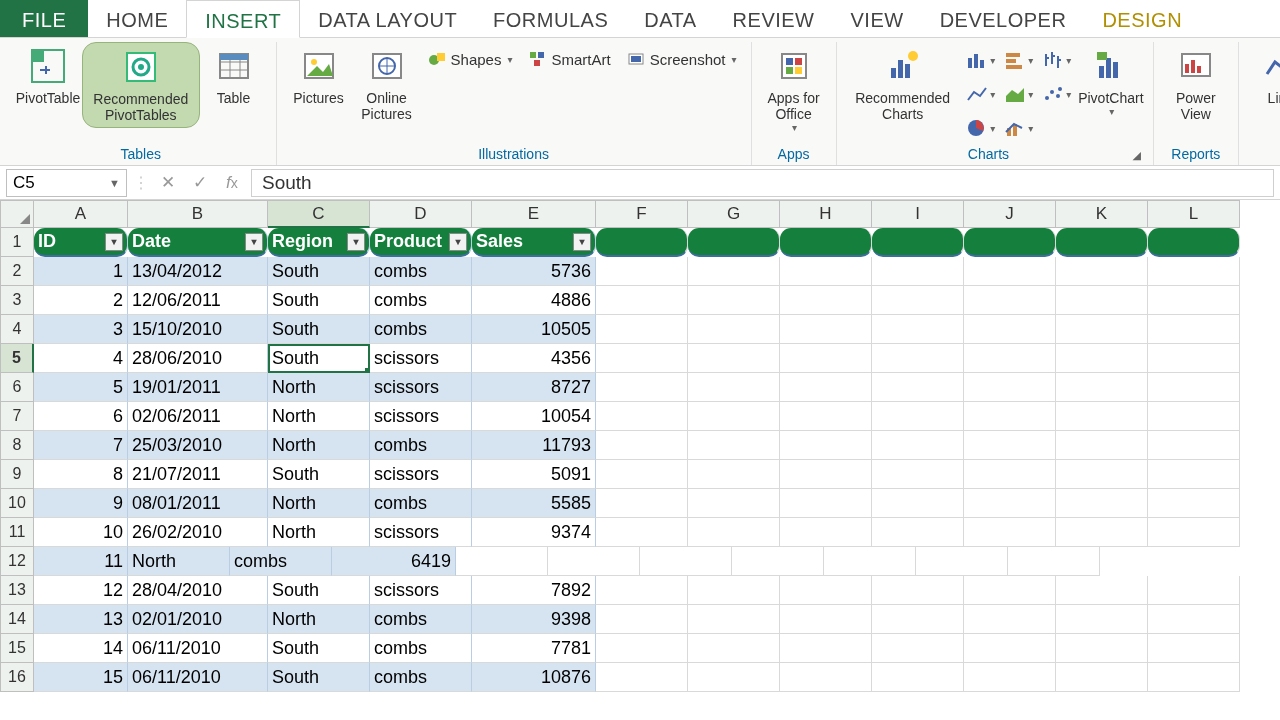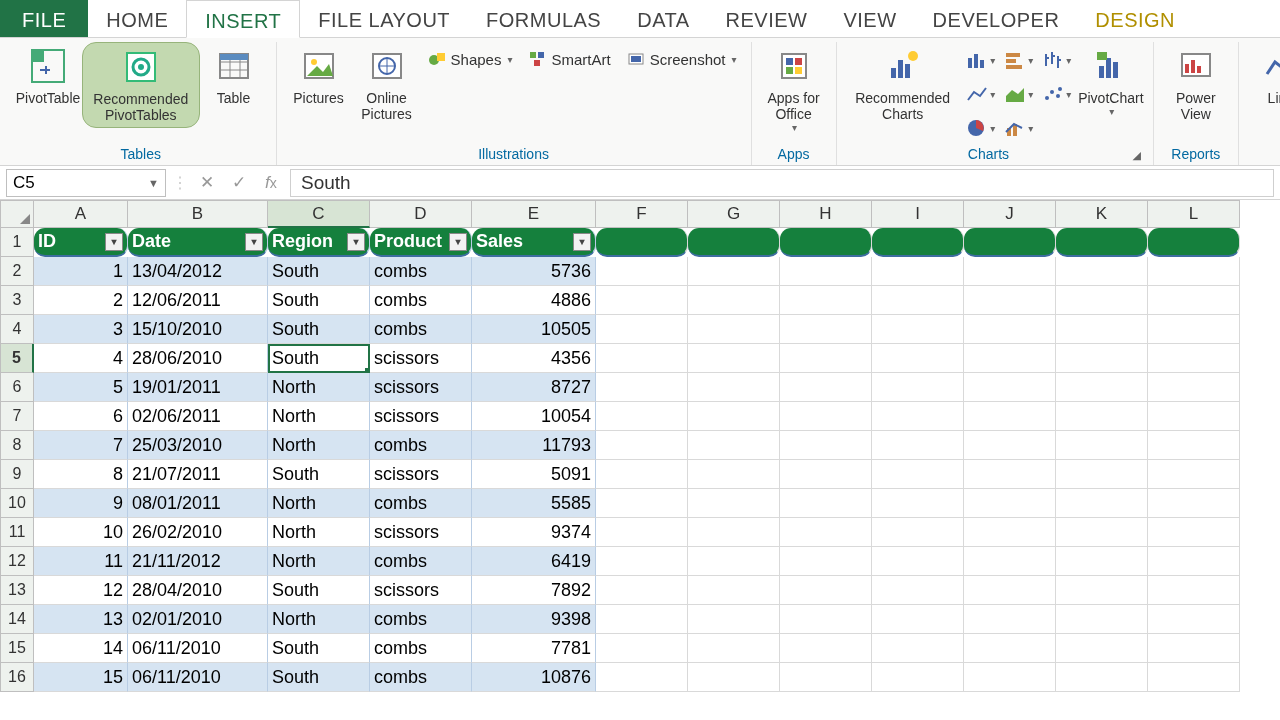--- a/index.html
+++ b/index.html
@@ -23,21 +23,21 @@
 .small-btn { display: flex; align-items: center; padding: 3px 6px; font-size: 15px; color: #333; cursor: pointer; gap: 4px; }
 .small-btn .sm-icon { width: 20px; height: 20px; display:flex; align-items:center; justify-content:center; }
 .vstack { display: flex; flex-direction: row; gap: 3px; padding-top: 4px; }
 .chart-grid { display: grid; grid-template-columns: repeat(3, 36px); grid-template-rows: repeat(3, 32px); gap: 2px; padding: 2px; }
 .chart-cell { display: flex; align-items: center; justify-content: center; cursor: pointer; }
 .caret { font-size: 10px; color: #666; margin-left: 2px; }
 .dialog-launcher { font-size: 11px; color: #666; align-self: flex-end; padding: 0 4px 3px 0; cursor: pointer; }
 
 
 .formulabar { height: 34px; display: flex; align-items: center; border-bottom: 1px solid #d4d4d4; background: #fff; padding: 3px 6px; gap: 6px; }
-.namebox { width: 160px; height: 28px; border: 1px solid #bfbfbf; display: flex; align-items: center; padding: 0 6px; font-size: 17px; justify-content: space-between; gap: 10px; }
+.namebox { width: 121px; height: 28px; border: 1px solid #bfbfbf; display: flex; align-items: center; padding: 0 6px; font-size: 17px; justify-content: space-between; gap: 10px; }
 .namebox .dd { color: #666; font-size: 11px; }
 .fb-btn { width: 26px; height: 26px; display:flex; align-items:center; justify-content:center; color:#999; font-size: 17px; }
 .fb-input { flex: 1; height: 28px; border: 1px solid #cfcfcf; padding: 0 10px; font-size: 19px; color:#333; }
 
 
 .grid-wrap { position: relative; }
 .colheads { display: flex; height: 28px; }
 .corner { width: 34px; border: 1px solid #bfbfbf; background: #eef2ee; position: relative; }
 .corner::after { content:""; position:absolute; right:3px; bottom:3px; border-left:10px solid transparent; border-bottom:10px solid #888; }
 .colhead { border: 1px solid #bfbfbf; border-left: none; background: #eef2ee; text-align: center; font-size: 17px; color: #333; display:flex; align-items:center; justify-content:center; }
@@ -65,21 +65,21 @@
 
 svg { display:block; }
 </style>
 </head>
 <body>
 
 <div class="tabs">
   <div class="tab file">FILE</div>
   <div class="tab">HOME</div>
   <div class="tab active">INSERT</div>
-  <div class="tab">FILE LAYOUT</div>
+  <div class="tab">DATA LAYOUT</div>
   <div class="tab">FORMULAS</div>
   <div class="tab">DATA</div>
   <div class="tab">REVIEW</div>
   <div class="tab">VIEW</div>
   <div class="tab">DEVELOPER</div>
   <div class="tab design">DESIGN</div>
 </div>
 
 <div class="ribbon">
 
@@ -551,21 +551,20 @@
         <div class="cell wRest"></div>
         <div class="cell wRest"></div>
         <div class="cell wRest"></div>
         <div class="cell wRest"></div>
         <div class="cell wRest"></div>
         <div class="cell wRest"></div>
       </div>
       <div class="row band-a">
         <div class="rowhead">12</div>
         <div class="cell wA intable tabcol right">11</div>
-        <div class="cell wB intable tabcol">21/11/2012</div>
         <div class="cell wC intable tabcol">North</div>
         <div class="cell wD intable tabcol">combs</div>
         <div class="cell wE intable tabcol right">6419</div>
         <div class="cell wRest"></div>
         <div class="cell wRest"></div>
         <div class="cell wRest"></div>
         <div class="cell wRest"></div>
         <div class="cell wRest"></div>
         <div class="cell wRest"></div>
         <div class="cell wRest"></div>

